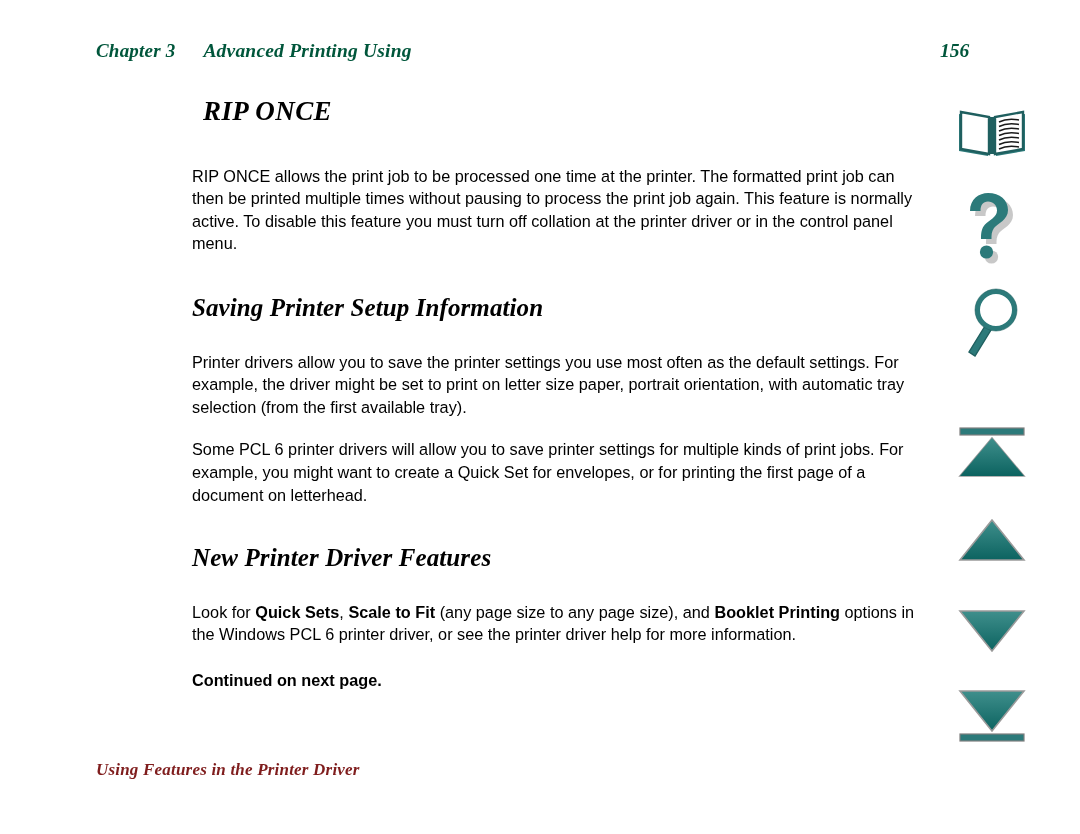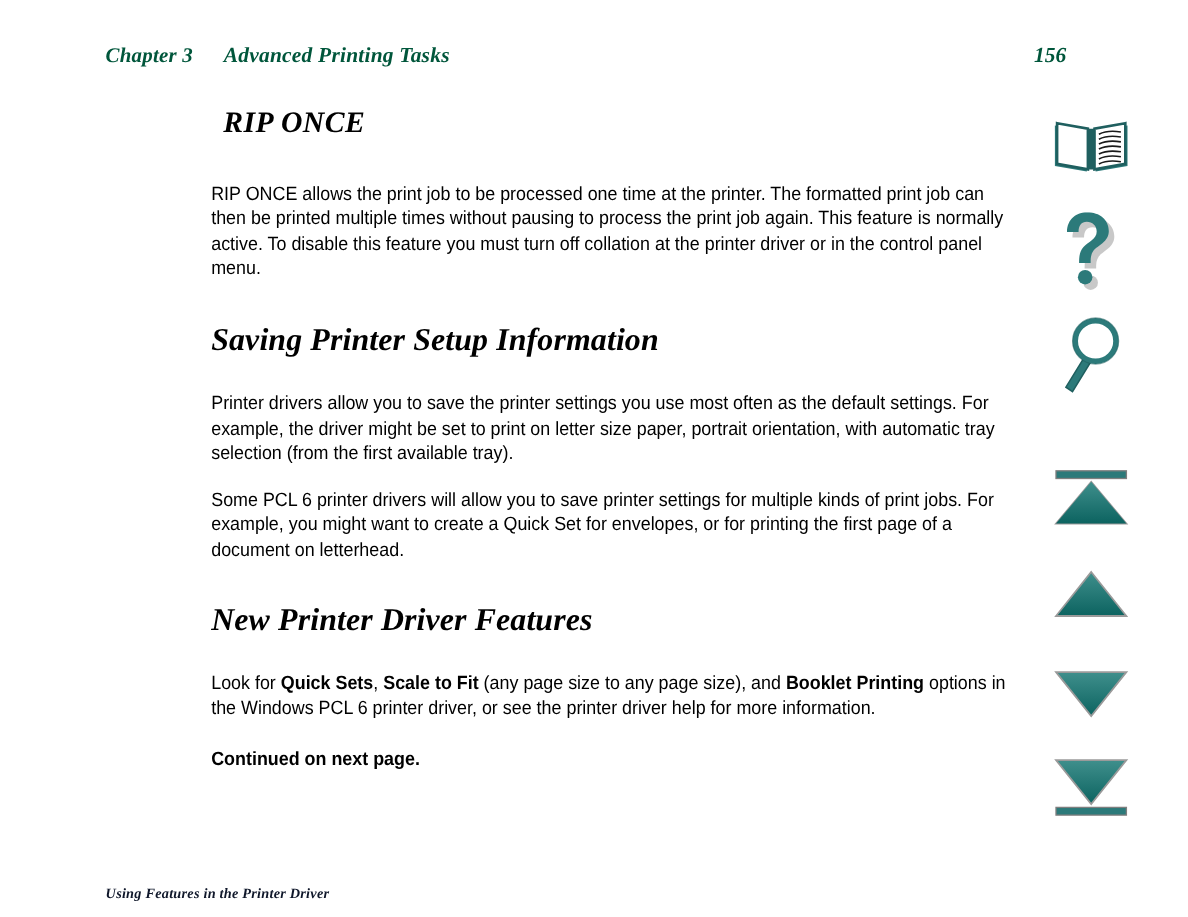--- a/index.html
+++ b/index.html
@@ -77,21 +77,21 @@
     color: #000000;
     margin: 11px;
     letter-spacing: 0.4px;
     line-height: 1.1;
   }
 
   h2.doc-h2 {
     font-family: "Liberation Serif", "DejaVu Serif", serif;
     font-weight: bold;
     font-style: italic;
-    font-size: 29px;
+    font-size: 25px;
     color: #000000;
     margin: 0;
     letter-spacing: 0.1px;
     line-height: 1.1;
   }
 
   p.body {
     font-family: "Liberation Sans", sans-serif;
     font-size: 17.4px;
     line-height: 22.6px;
@@ -124,24 +124,23 @@
   .sp-p-cont { height: 24px; }
 
   
   .footer {
     position: absolute;
     left: 96px;
     top: 760px;
     font-family: "Liberation Serif", "DejaVu Serif", serif;
     font-weight: bold;
     font-style: italic;
-    font-size: 13px;
-    color: #0f172a;
+    font-size: 17px;
+    color: #7f1d1d;
     letter-spacing: 0.2px;
-    margin-top: 44px;
   }
 
   
   .navrail {
     position: absolute;
     left: 940px;
     top: 100px;
     width: 110px;
     height: 680px;
   }
@@ -157,21 +156,21 @@
   }
   .nav-btn svg { display: block; }
 </style>
 </head>
 <body>
 
 <div class="page">
 
   <div class="header">
     <span class="hdr-chapter">Chapter 3</span>
-    <span class="hdr-title">Advanced Printing Tasks</span>
+    <span class="hdr-title">Advanced Printing Using</span>
     <span class="hdr-pageno">156</span>
   </div>
 
   <div class="content">
 
     <h1 class="doc-h1">RIP ONCE</h1>
 
     <div class="sp-h1-p"></div>
 
     <p class="body">RIP ONCE allows the print job to be processed one time at the printer. The formatted print job can then be printed multiple times without pausing to process the print job again. This feature is normally active. To disable this feature you must turn off collation at the printer driver or in the control panel menu.</p>

